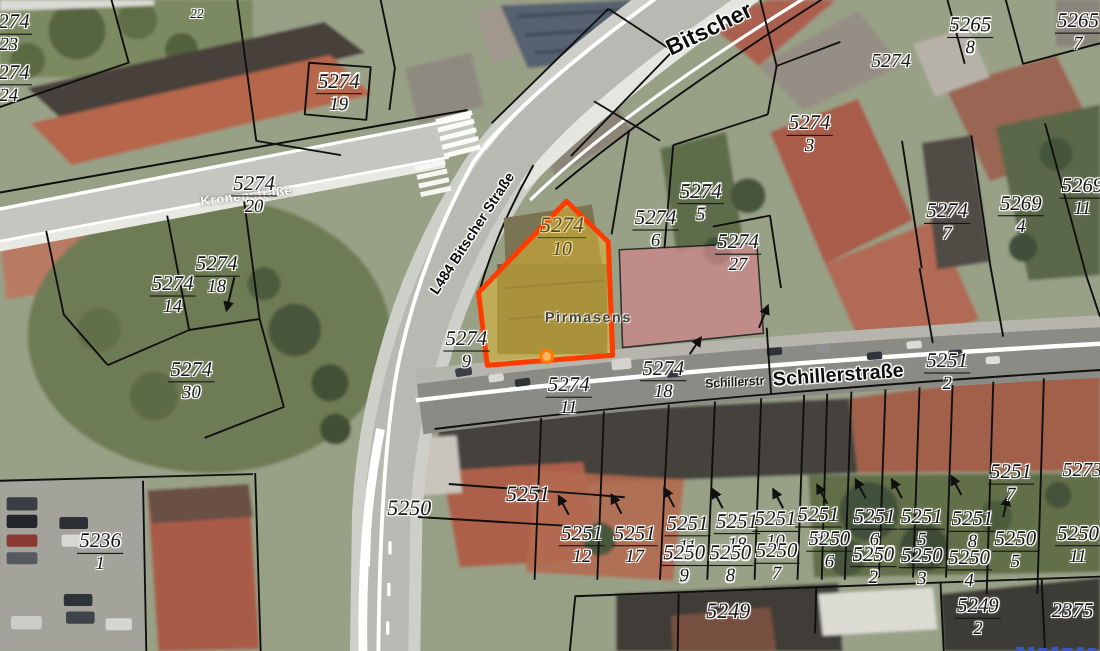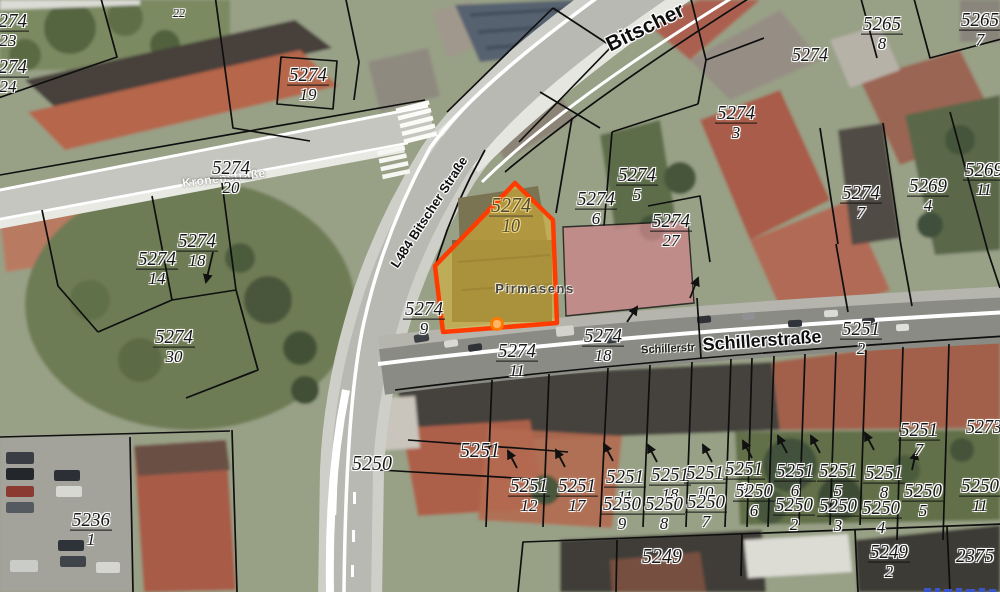--- a/index.html
+++ b/index.html
@@ -313,21 +313,21 @@
         <span class="den" style="font-size: 17px;">8</span>
       </div>
       <div class="plabel" style="left: 980px; top: 29px; font-size: 19px;">
         <span class="num">5265</span>
         <span class="den" style="font-size: 17px;">7</span>
       </div>
       <div class="plabel" style="left: 861px; top: 338px; font-size: 19px;">
         <span class="num">5251</span>
         <span class="den" style="font-size: 17px;">2</span>
       </div>
-      <div class="plabel" style="left: 91px; top: 529px; font-size: 19px;">
+      <div class="plabel" style="left: 91px; top: 502px; font-size: 19px;">
         <span class="num">5236</span>
         <span class="den" style="font-size: 17px;">1</span>
       </div>
       <div class="plabel" style="left: 529px; top: 495px; font-size: 19px;">
         <span class="num">5251</span>
         <span class="den" style="font-size: 17px;">12</span>
       </div>
       <div class="plabel" style="left: 577px; top: 495px; font-size: 19px;">
         <span class="num">5251</span>
         <span class="den" style="font-size: 17px;">17</span>

